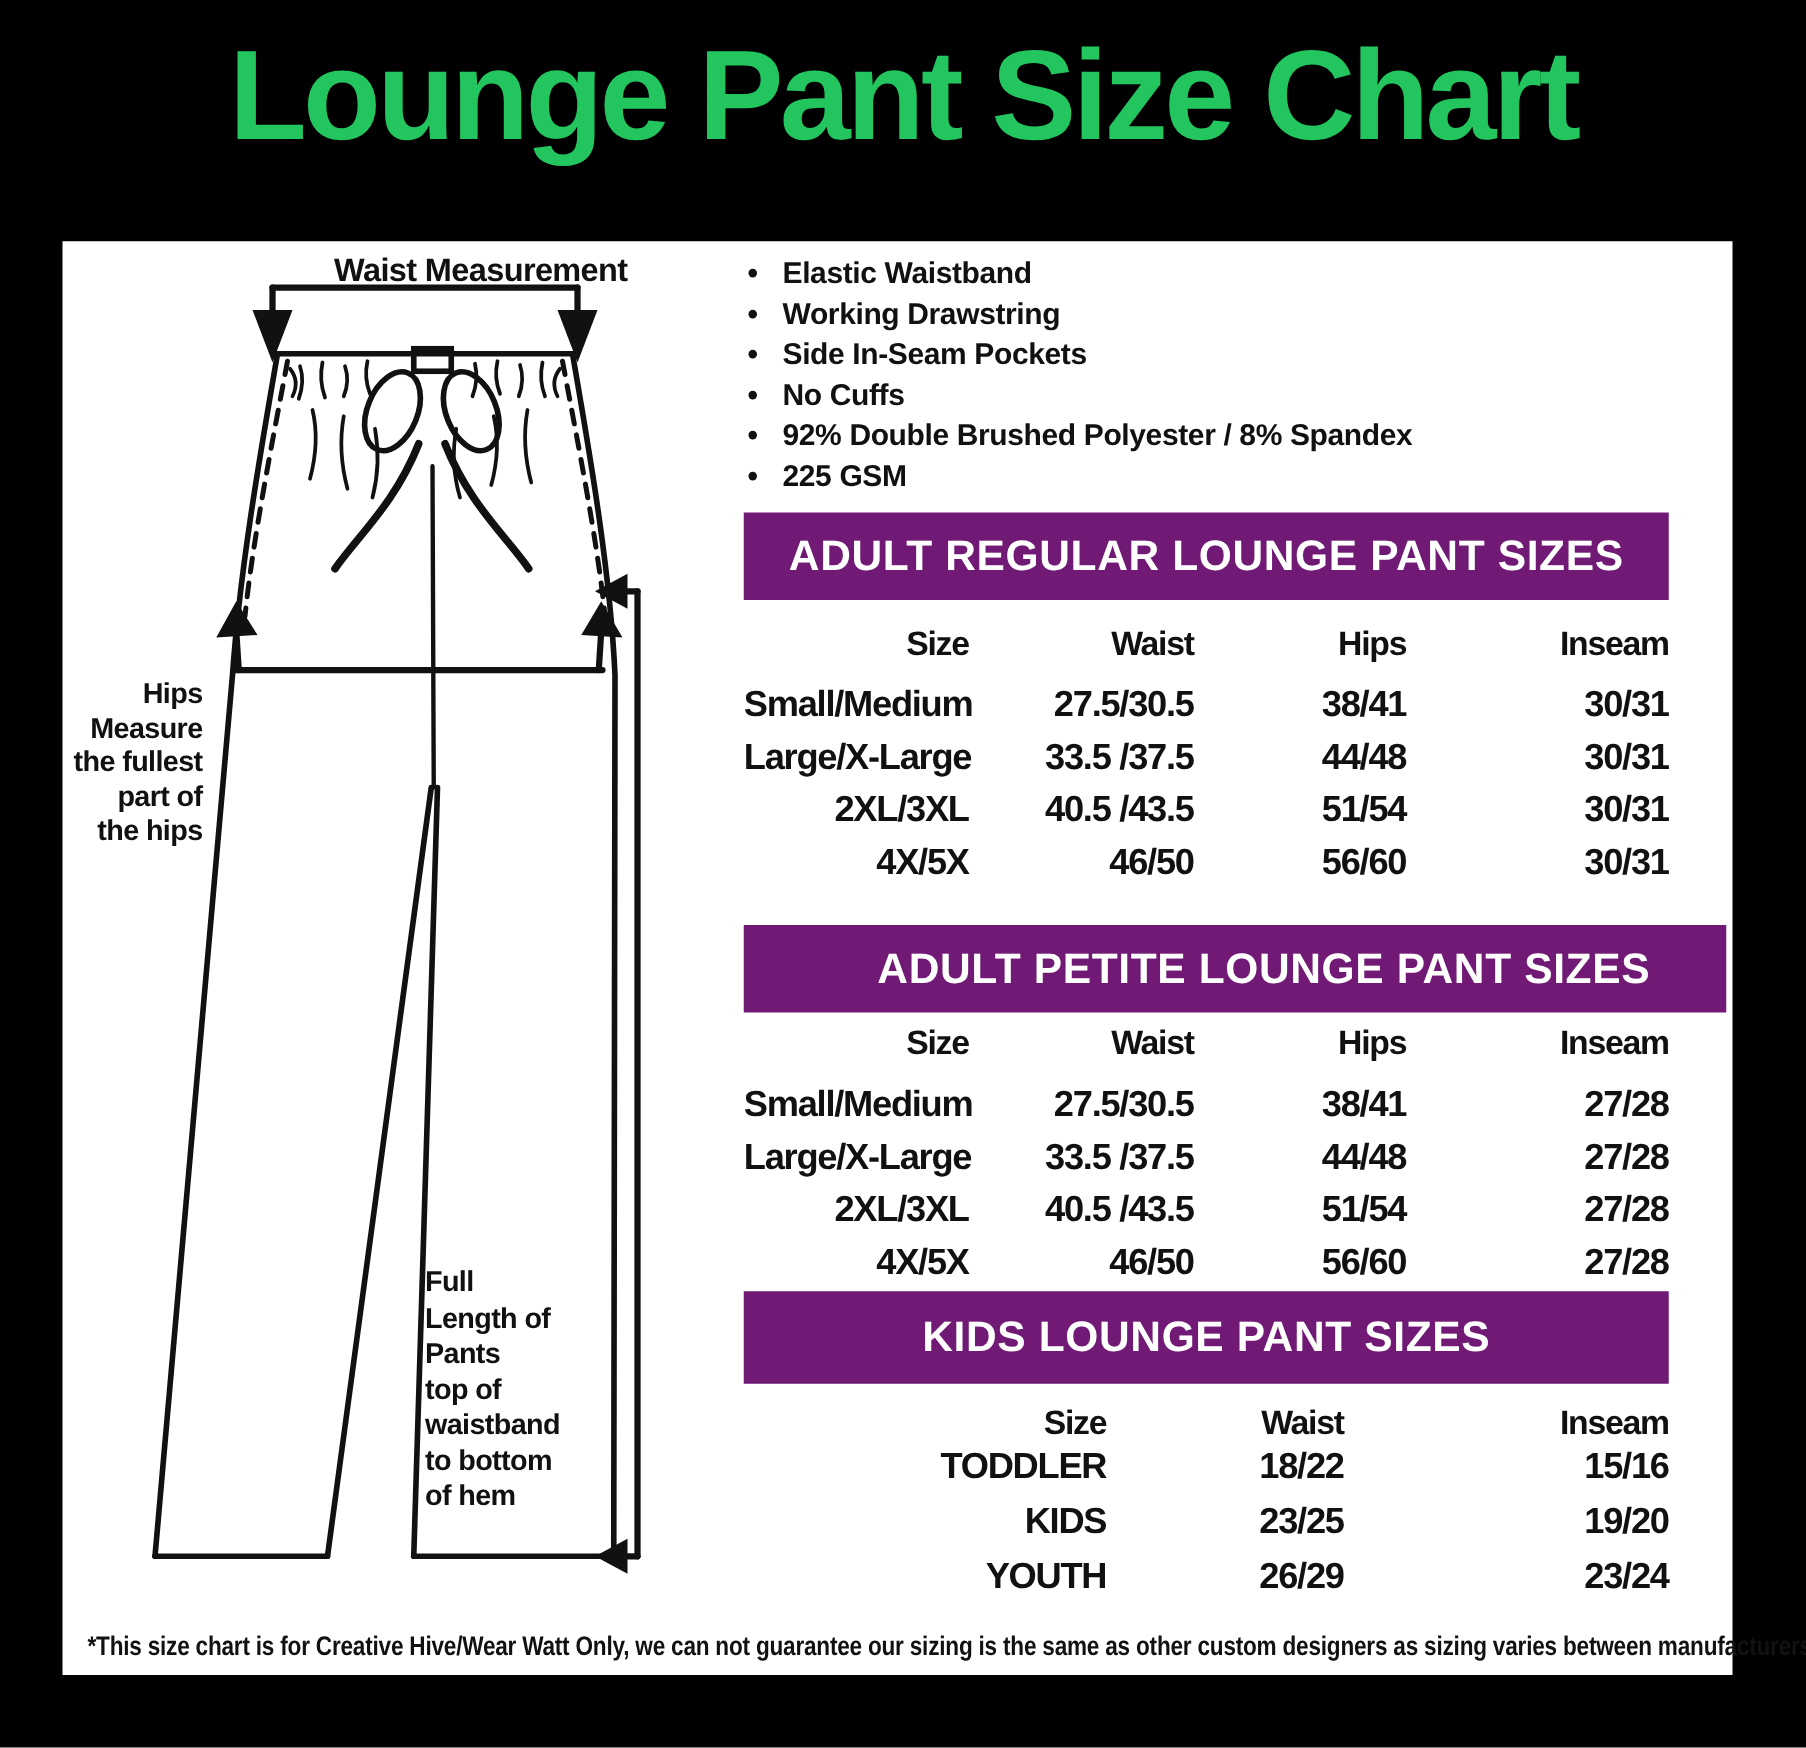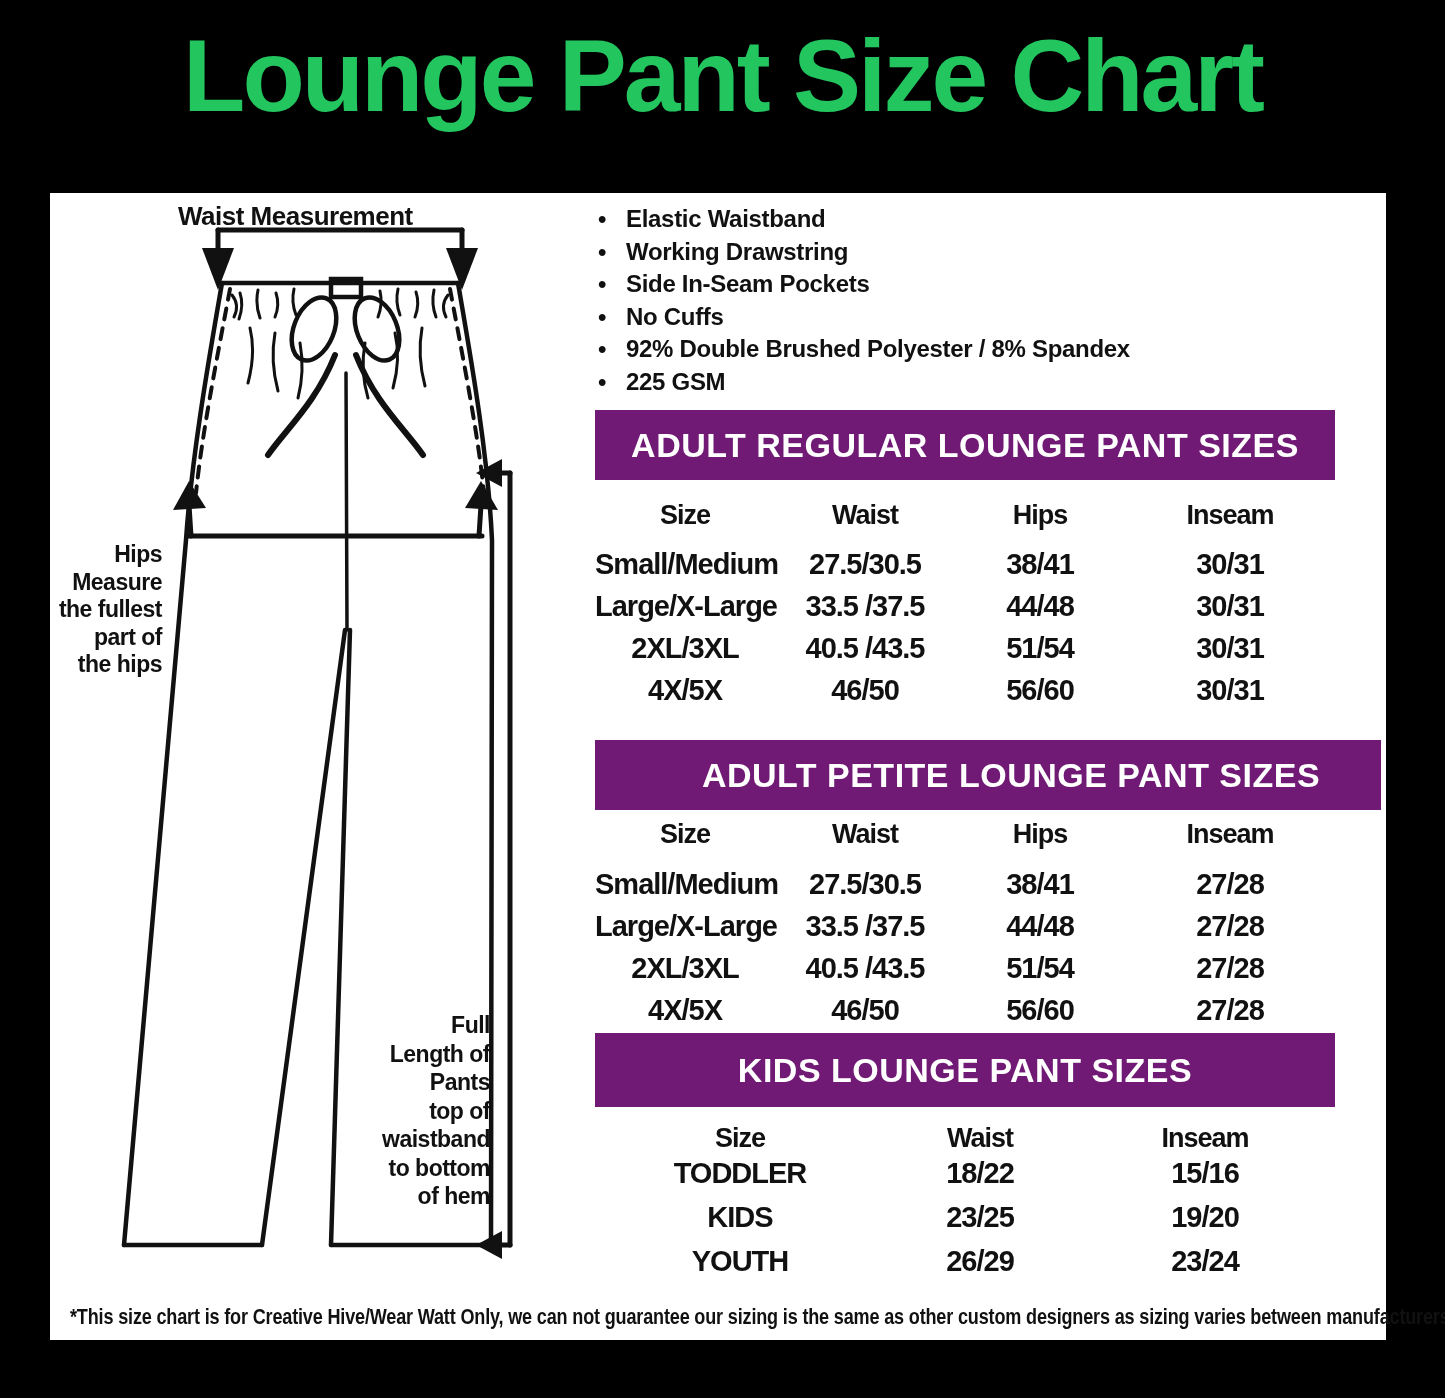--- a/index.html
+++ b/index.html
@@ -13,30 +13,30 @@
     color:#22c55e;font-size:102px;font-weight:800;letter-spacing:-3px;
     white-space:nowrap;
   }
   .panel{
     position:absolute;left:50px;top:193px;width:1336px;height:1147px;
     background:#fff;color:#111;
   }
   .abs{position:absolute;}
   svg.pants{position:absolute;left:0;top:0;}
   .waist-label{
-    left:128px;top:8px;width:324px;text-align:left;
+    left:128px;top:8px;width:324px;text-align:right;
     font-size:26px;font-weight:700;letter-spacing:-0.5px;
   }
   .preline{white-space:pre-line;}
   .hips-label{
     left:0;top:348px;width:112px;text-align:right;
     font-size:23px;font-weight:700;line-height:27.5px;letter-spacing:-0.5px;
   }
   .length-label{
-    left:290px;top:818px;width:150px;text-align:right;
+    left:290px;top:818px;width:150px;
     font-size:23px;font-weight:700;line-height:28.5px;letter-spacing:-0.5px;
   }
   ul.features{
     left:542px;top:10px;width:780px;margin:0;padding:0;list-style:none;
   }
   ul.features li{
     font-size:24px;font-weight:700;line-height:32.5px;letter-spacing:-0.3px;
     position:relative;padding-left:34px;
   }
   ul.features li::before{
@@ -44,21 +44,21 @@
   }
   .bar{
     left:545px;width:740px;background:#701a75;color:#fff;
     display:flex;align-items:center;justify-content:center;
     font-size:34px;font-weight:800;letter-spacing:0.5px;white-space:nowrap;
   }
   .grid4,.grid3{left:545px;width:740px;display:grid;}
   .grid4{grid-template-columns:180px 180px 170px 210px;}
   .grid3{grid-template-columns:290px 190px 260px;}
   .grid4 span,.grid3 span{
-    text-align:center;align-self:center;letter-spacing:-1px;white-space:nowrap;
+    text-align:right;align-self:center;letter-spacing:-1px;white-space:nowrap;
   }
   .colhead span{font-size:27px;font-weight:700;}
   .drow span{font-size:29px;font-weight:700;}
   .footnote{
     left:20px;top:1112px;width:1600px;
     font-size:21.5px;font-weight:700;letter-spacing:-0.2px;white-space:nowrap;
     transform:scaleX(0.84);transform-origin:0 50%;
   }
 </style>
 </head>

